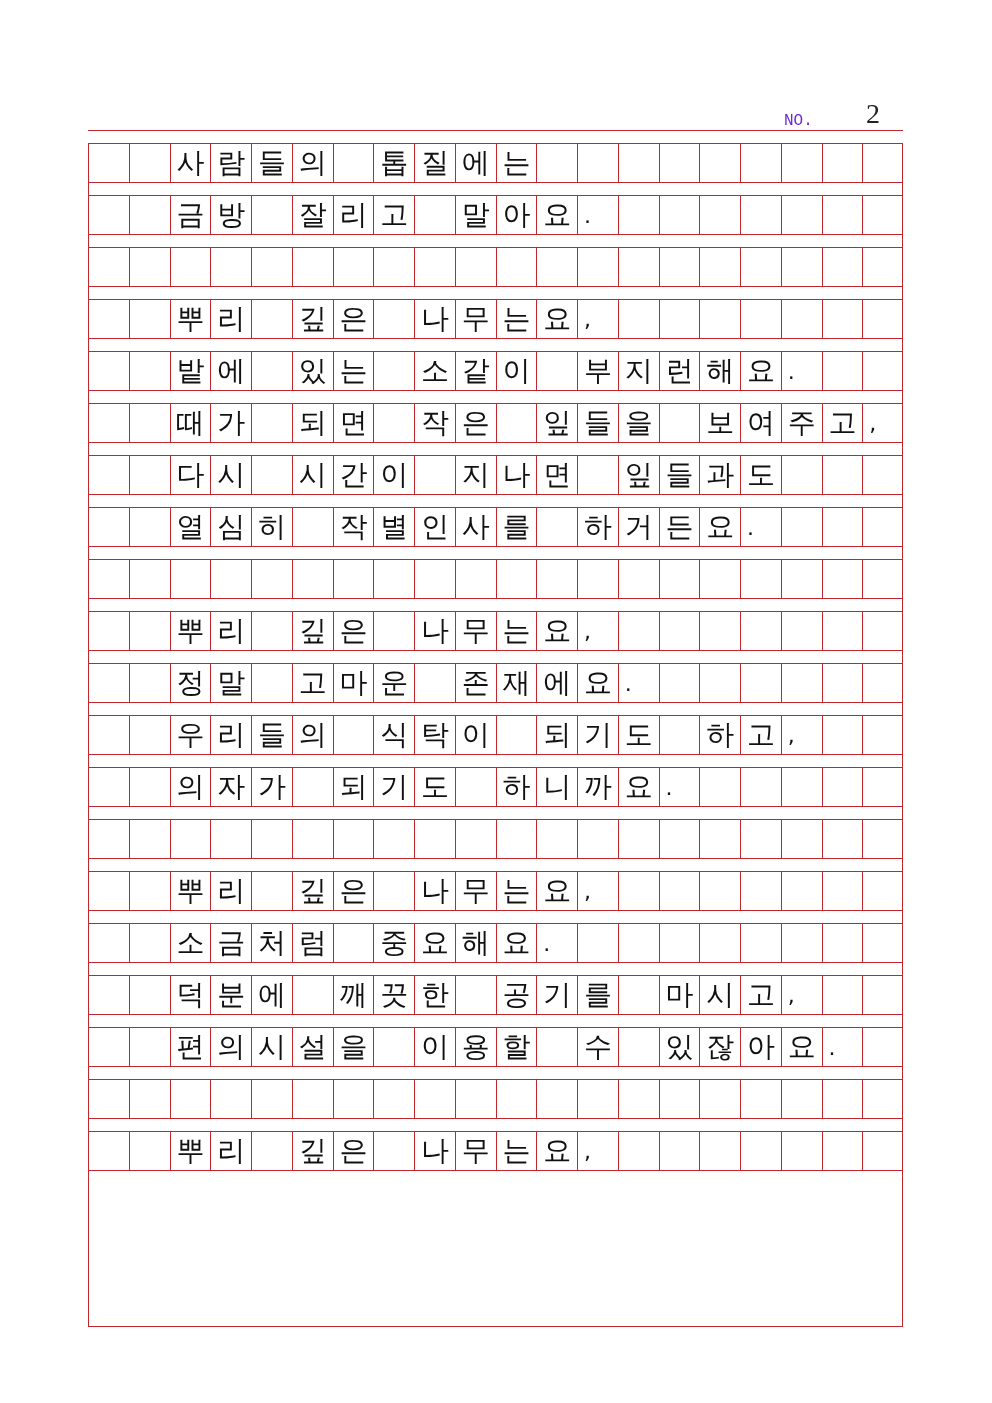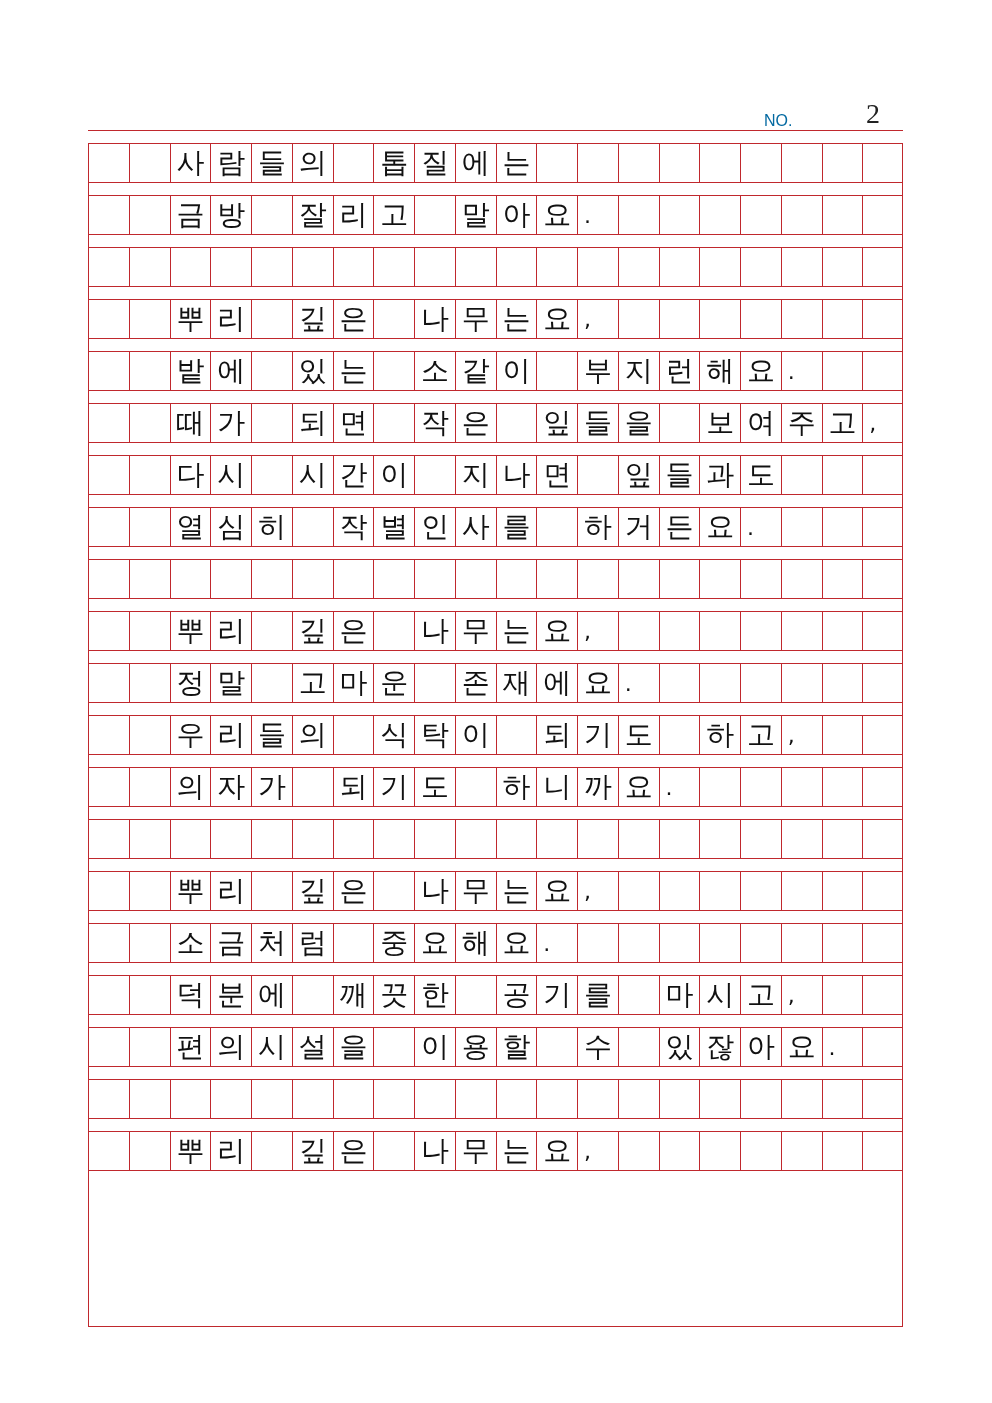--- a/index.html
+++ b/index.html
@@ -1,20 +1,20 @@
 <!DOCTYPE html>
 <html><head>
 <meta charset="utf-8">
 <style>
   html, body { margin: 0; padding: 0; background: #ffffff; }
   body { width: 992px; height: 1403px; position: relative; overflow: hidden;
          font-family: "DejaVu Sans", sans-serif; }
   .header { position: absolute; left: 88px; top: 96px; width: 815px; height: 35px; }
-  .no-label { position: absolute; left: 676px; top: 16px; font-family: Liberation Sans, sans-serif;
-              font-size: 16px; color: #0369a1; letter-spacing: 0px; }
+  .no-label { position: absolute; left: 696px; top: 16px; font-family: Liberation Mono, monospace;
+              font-size: 16px; color: #6d28d9; letter-spacing: 0px; }
   .no-value { position: absolute; left: 778px; top: 2px; font-family: "Liberation Serif", serif;
               font-size: 28px; color: #222; }
   .top-rule { position: absolute; left: 88px; top: 130px; width: 815px; height: 0;
               border-top: 1.5px solid #c0282d; }
   .frame { position: absolute; left: 88px; top: 143px; width: 815px; height: 1184px;
            border: 1.5px solid #c0282d; box-sizing: border-box; }
   .grid-row { position: absolute; left: 88px; width: 815px; height: 40px;
               display: flex; box-sizing: border-box; border-top: 1.5px solid #c0282d;
               border-bottom: 1.5px solid #c0282d; }
   .cell { flex: 0 0 auto; width: 40.75px; height: 100%; box-sizing: border-box;

